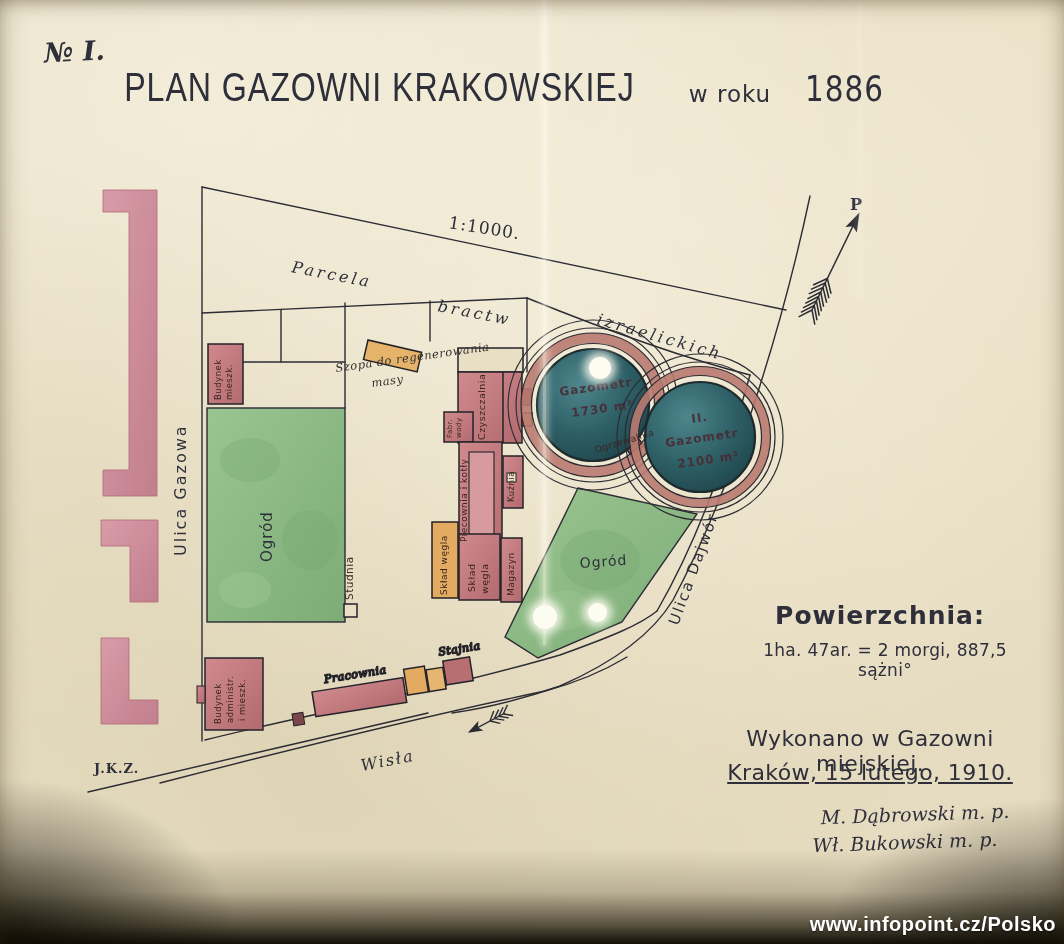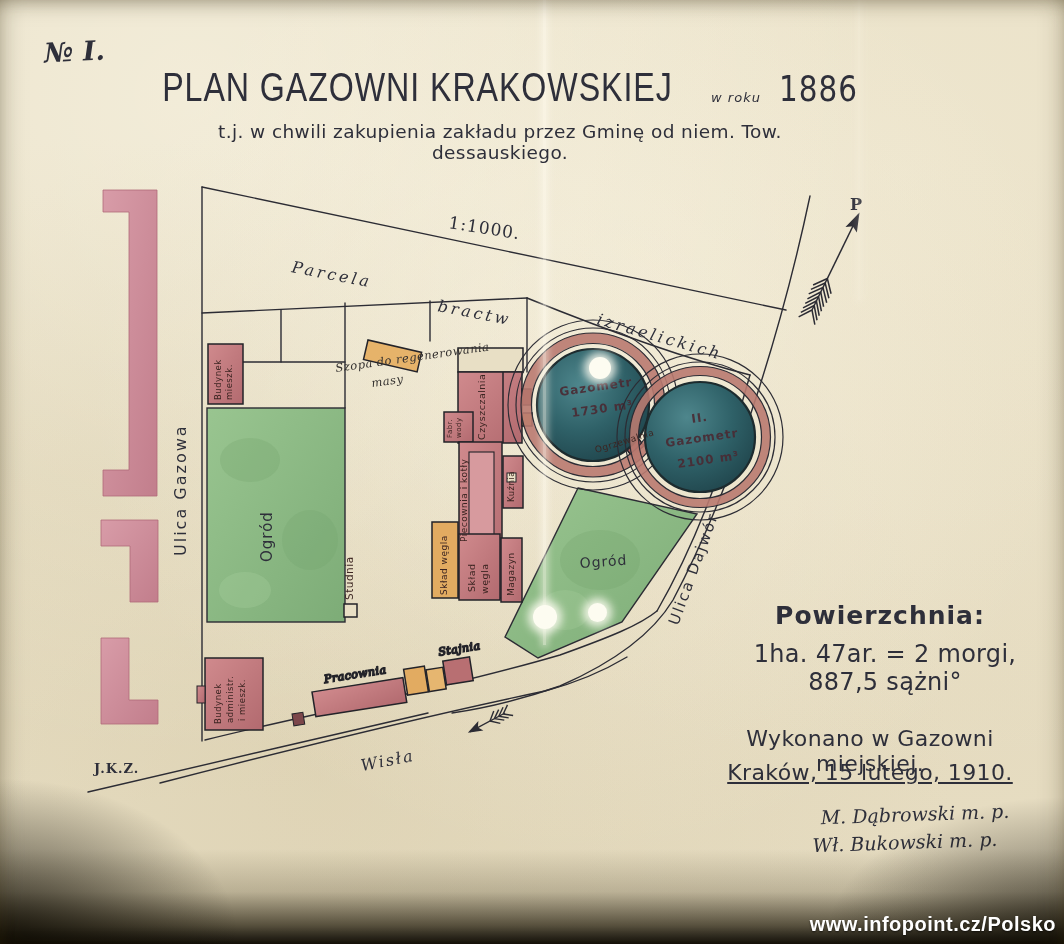--- a/index.html
+++ b/index.html
@@ -11,28 +11,28 @@
       radial-gradient(ellipse at 85% 18%, rgba(243,236,214,.5), transparent 55%),
       radial-gradient(ellipse at 30% 82%, rgba(212,199,164,.45), transparent 60%),
       radial-gradient(ellipse at 92% 72%, rgba(226,215,186,.5), transparent 55%),
       radial-gradient(ellipse at 8% 50%, rgba(216,204,170,.4), transparent 50%);
     font-family:"DejaVu Sans",sans-serif;color:#2e2f3a;}
   .abs{position:absolute;}
   svg{position:absolute;left:0;top:0;z-index:1;}
   .txt{z-index:3;}
   
   #sheet-no{left:44px;top:36px;font:italic 700 27px "DejaVu Serif",serif;transform:rotate(-3deg);}
-  #title-row{left:150px;top:70px;width:700px;display:flex;justify-content:center;align-items:baseline;gap:16px;white-space:nowrap;}
+  #title-row{left:144px;top:70px;width:700px;display:flex;justify-content:center;align-items:baseline;gap:32px;white-space:nowrap;}
   #title-main{display:inline-block;font-family:"Liberation Sans",sans-serif;font-size:35px;letter-spacing:1px;transform:scale(.92,1.18);transform-origin:center bottom;}
-  #title-yprefix{font-size:13px;letter-spacing:1px;font-style:italic;}
+  #title-yprefix{font-size:23px;letter-spacing:1px;}
   #title-year{font-size:31px;letter-spacing:1px;transform:scale(.95,1.12);display:inline-block;transform-origin:center bottom;}
   #subtitle{left:150px;top:121px;width:700px;text-align:center;font-size:18.5px;letter-spacing:.4px;}
   
   #area-title{left:770px;top:601px;width:220px;text-align:center;font-size:25px;letter-spacing:1px;font-weight:bold;}
-  #area-value{left:735px;top:640px;width:300px;text-align:center;font-size:24px;letter-spacing:.3px;}
+  #area-value{left:735px;top:640px;width:300px;text-align:center;font-size:17px;letter-spacing:.3px;}
   #made-in{left:705px;top:726px;width:330px;text-align:center;font-size:22px;letter-spacing:.4px;}
   #place-date{left:705px;top:760px;width:330px;text-align:center;font-size:22px;letter-spacing:.4px;text-decoration:underline;}
   #sig1{left:800px;top:803px;width:230px;text-align:center;font:italic 19px "DejaVu Serif",serif;transform:rotate(-2deg);}
   #sig2{left:790px;top:831px;width:230px;text-align:center;font:italic 19px "DejaVu Serif",serif;transform:rotate(-2deg);}
   #initials{left:94px;top:761px;font:700 13px "DejaVu Serif",serif;letter-spacing:1px;}
   
   .fold{z-index:2;background:rgba(255,252,240,.5);box-shadow:0 0 7px 2px rgba(255,252,240,.55);}
   .spot{z-index:2;border-radius:50%;background:#fdfcf1;box-shadow:0 0 9px 5px rgba(253,252,241,.85);}
   #vig-bottom{left:0;right:0;bottom:0;height:95px;z-index:5;pointer-events:none;
     background:linear-gradient(to bottom, rgba(45,36,14,0) 0%, rgba(45,36,14,.22) 45%, rgba(30,24,9,.7) 80%, rgba(10,8,3,.96) 100%);}
@@ -229,21 +229,20 @@
   <div class="abs spot" style="left:589px;top:357px;width:22px;height:22px;"></div>
   <div class="abs spot" style="left:533px;top:605px;width:24px;height:24px;"></div>
   <div class="abs spot" style="left:588px;top:603px;width:19px;height:19px;"></div>
 
   <div class="abs txt" id="sheet-no">№ I.</div>
   <div class="abs txt" id="title-row">
     <span id="title-main">PLAN GAZOWNI KRAKOWSKIEJ</span>
     <span id="title-yprefix">w roku</span>
     <span id="title-year">1886</span>
   </div>
-  <div class="abs txt" id="subtitle">t.j. w chwili zakupienia zakładu przez Gminę od niem. Tow. dessauskiego.</div>
 
   <div class="abs txt" id="area-title">Powierzchnia:</div>
   <div class="abs txt" id="area-value">1ha. 47ar. = 2 morgi, 887,5 sążni°</div>
   <div class="abs txt" id="made-in">Wykonano w Gazowni miejskiej.</div>
   <div class="abs txt" id="place-date">Kraków, 15 lutego, 1910.</div>
   <div class="abs txt" id="sig1">M. Dąbrowski m. p.</div>
   <div class="abs txt" id="sig2">Wł. Bukowski m. p.</div>
   <div class="abs txt" id="initials">J.K.Z.</div>
 
   <div class="abs" id="vig-bottom"></div>

